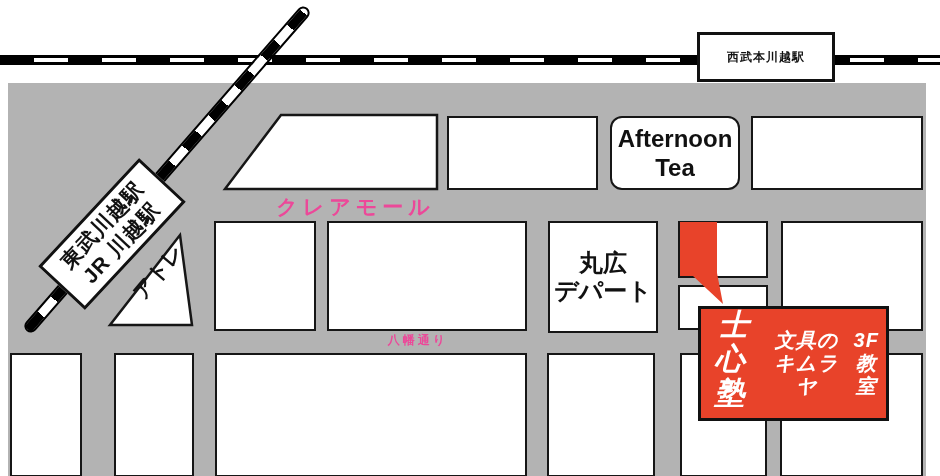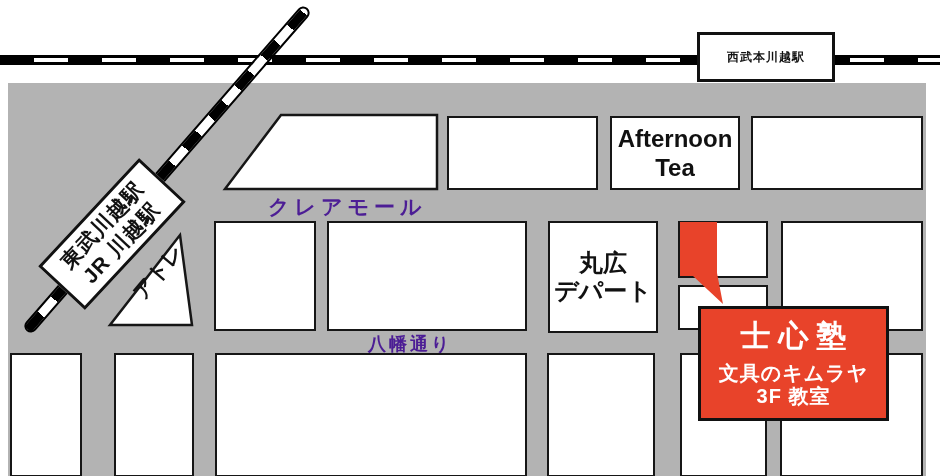--- a/index.html
+++ b/index.html
@@ -17,25 +17,25 @@
     position:absolute; background:#ffffff; border:2px solid #161616;
   }
   .block-label {
     position:absolute; inset:0; display:flex; flex-direction:column;
     align-items:center; justify-content:center;
     font-weight:bold; color:#111; text-align:center;
   }
   .afternoon-tea .block-label { font-size:24px; line-height:29px; }
   .maruhiro .block-label { font-size:24px; line-height:28px; }
   .street-label {
-    position:absolute; color:#4c1d95; font-weight:bold; 
+    position:absolute; color:#ec4899; font-weight:bold; text-align:center;
     white-space:nowrap;
   }
   .crea-mall-label { left:268px; top:193px; width:175px; font-size:21px; letter-spacing:5px; }
-  .hachiman-label  { left:368px; top:332px; width:100px; font-size:18px; letter-spacing:3px; }
+  .hachiman-label  { left:368px; top:332px; width:100px; font-size:12px; letter-spacing:3px; }
   .shape-layer { position:absolute; left:0; top:0; width:940px; height:476px; pointer-events:none; }
   .atre-label {
     position:absolute; left:110px; top:258px; width:96px; text-align:center;
     font-size:21px; font-weight:bold; color:#111;
     transform:rotate(-50deg);
   }
   .rail-h {
     position:absolute; left:0; top:55px; width:940px; height:10px;
     background:repeating-linear-gradient(90deg,#000 0 34px,#fff 34px 68px);
     border-top:3px solid #000; border-bottom:3px solid #000;
@@ -51,39 +51,39 @@
     display:flex; flex-direction:column; align-items:center; justify-content:center;
     font-weight:bold; color:#111; text-align:center;
   }
   .station-seibu { left:697px; top:32px; width:138px; height:50px; font-size:12px; letter-spacing:1px; }
   .station-tobu  { left:38px; top:202px; width:148px; height:64px;
                    font-size:21px; line-height:26px; letter-spacing:1px;
                    transform:rotate(-47deg); }
   .dest-box {
     position:absolute; left:698px; top:306px; width:191px; height:115px;
     background:#e8432a; border:3px solid #111;
-    display:flex; flex-direction:column; align-items:center; justify-content:center;
-    color:#fff; text-align:center;
+    display:flex; flex-direction:row; align-items:center; justify-content:center;
+    color:#fff; text-align:center;font-style:italic;
   }
   .dest-title { font-size:30px; font-weight:bold; letter-spacing:8px; line-height:34px;
                 margin-bottom:9px; text-indent:8px; }
   .dest-sub   { font-size:20px; font-weight:bold; line-height:23px; letter-spacing:1px; }
 </style>
 </head>
 <body>
 
 <div class="canvas">
 
   <div class="map-bg"></div>
 
   <div class="street-label crea-mall-label">クレアモール</div>
   <div class="street-label hachiman-label">八幡通り</div>
 
   <div class="block" style="left:447px;top:116px;width:151px;height:74px;"></div>
-  <div class="block afternoon-tea" style="left:610px;top:116px;width:130px;height:74px;">
+  <div class="block afternoon-tea" style="left:610px;top:116px;width:130px;height:74px;border-radius:12px;">
     <div class="block-label">
       <span>Afternoon</span>
       <span>Tea</span>
     </div>
   </div>
   <div class="block" style="left:751px;top:116px;width:172px;height:74px;"></div>
 
   <div class="block" style="left:214px;top:221px;width:102px;height:110px;"></div>
   <div class="block" style="left:327px;top:221px;width:200px;height:110px;"></div>
   <div class="block maruhiro" style="left:548px;top:221px;width:110px;height:112px;padding-left:26px;">

